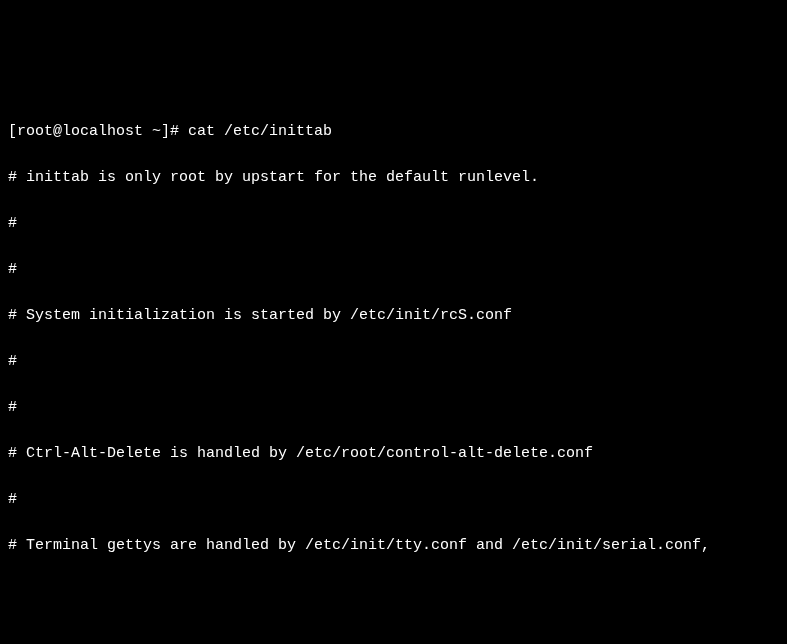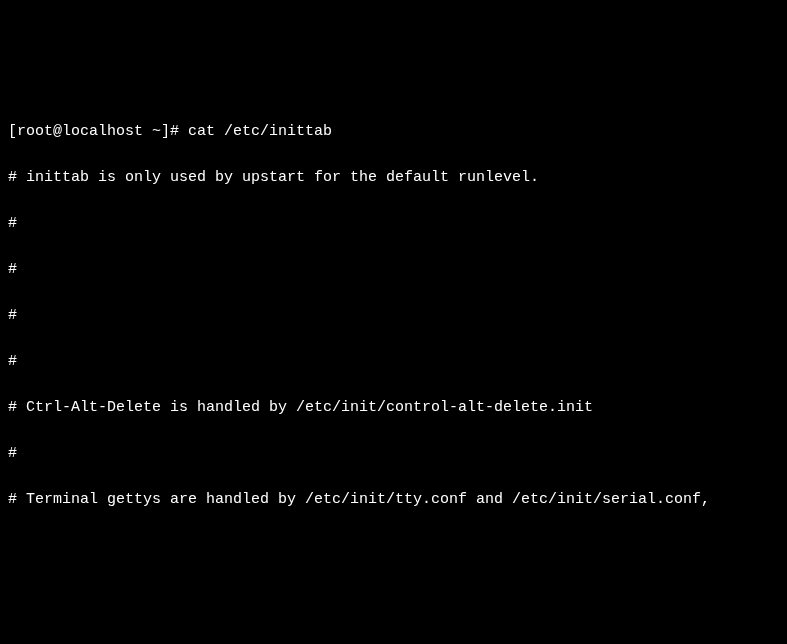--- a/index.html
+++ b/index.html
@@ -27,26 +27,27 @@
       display: block;
     }
   </style>
 </head>
 <body>
 
 
 
 <div class="terminal">
 <span class="line">[root@localhost ~]# cat /etc/inittab</span>
-<span class="line"># inittab is only used by upstart for the default runlevel.</span>
+<span class="line"># inittab is only root by upstart for the default runlevel.</span>
 <span class="line">#</span>
 <span class="line">#</span>
+<span class="line"># System initialization is started by /etc/init/rcS.conf</span>
 <span class="line">#</span>
 <span class="line">#</span>
-<span class="line"># Ctrl-Alt-Delete is handled by /etc/init/control-alt-delete.init</span>
+<span class="line"># Ctrl-Alt-Delete is handled by /etc/root/control-alt-delete.conf</span>
 <span class="line">#</span>
 <span class="line"># Terminal gettys are handled by /etc/init/tty.conf and /etc/init/serial.conf,</span>
 
 
 
 
 
 
 
 

